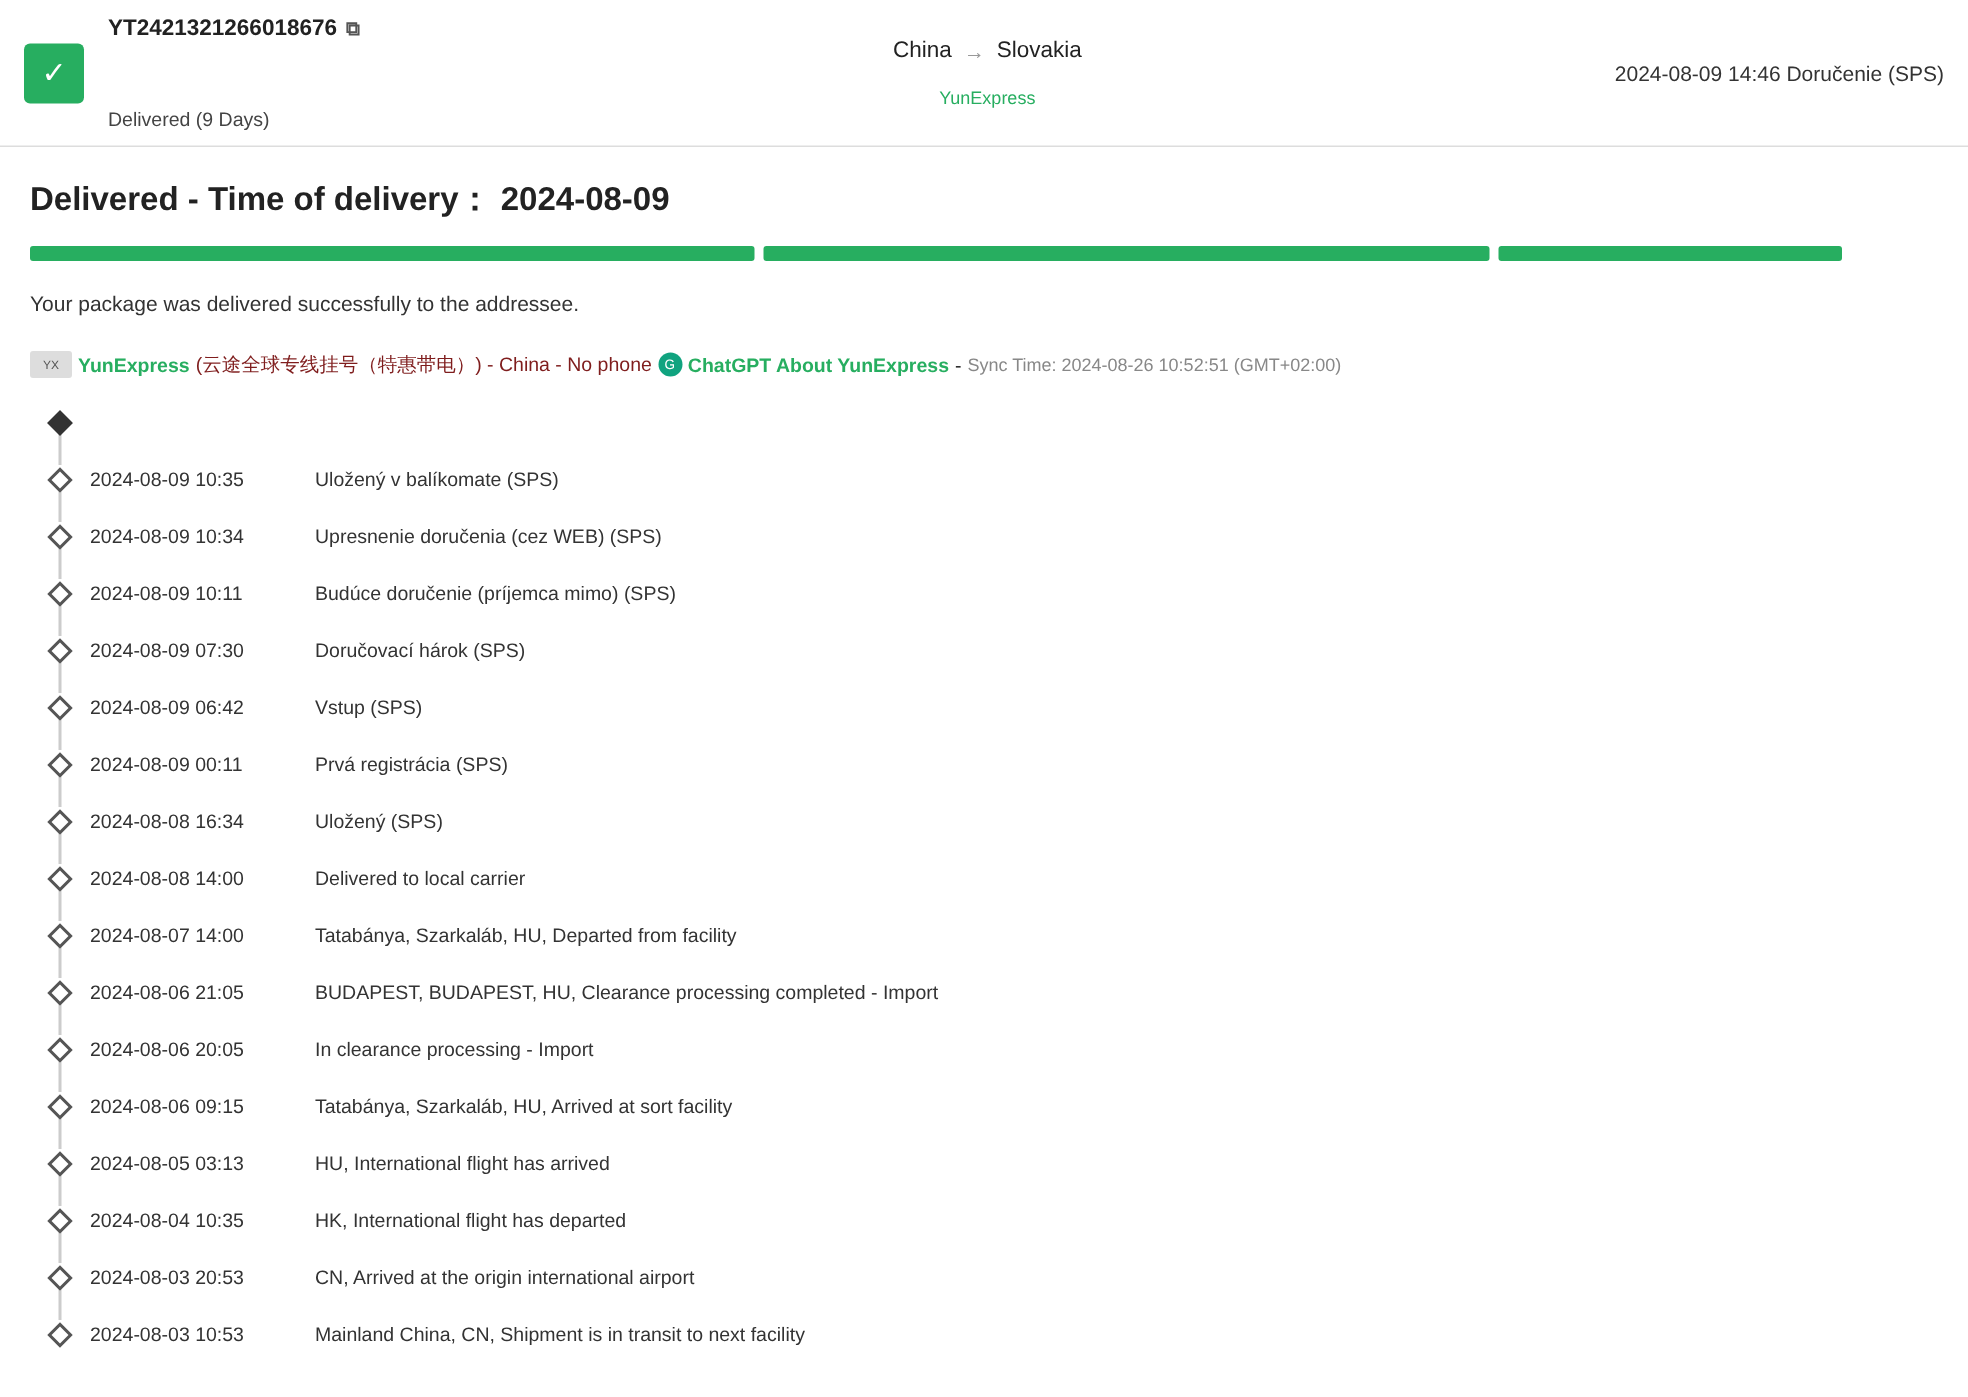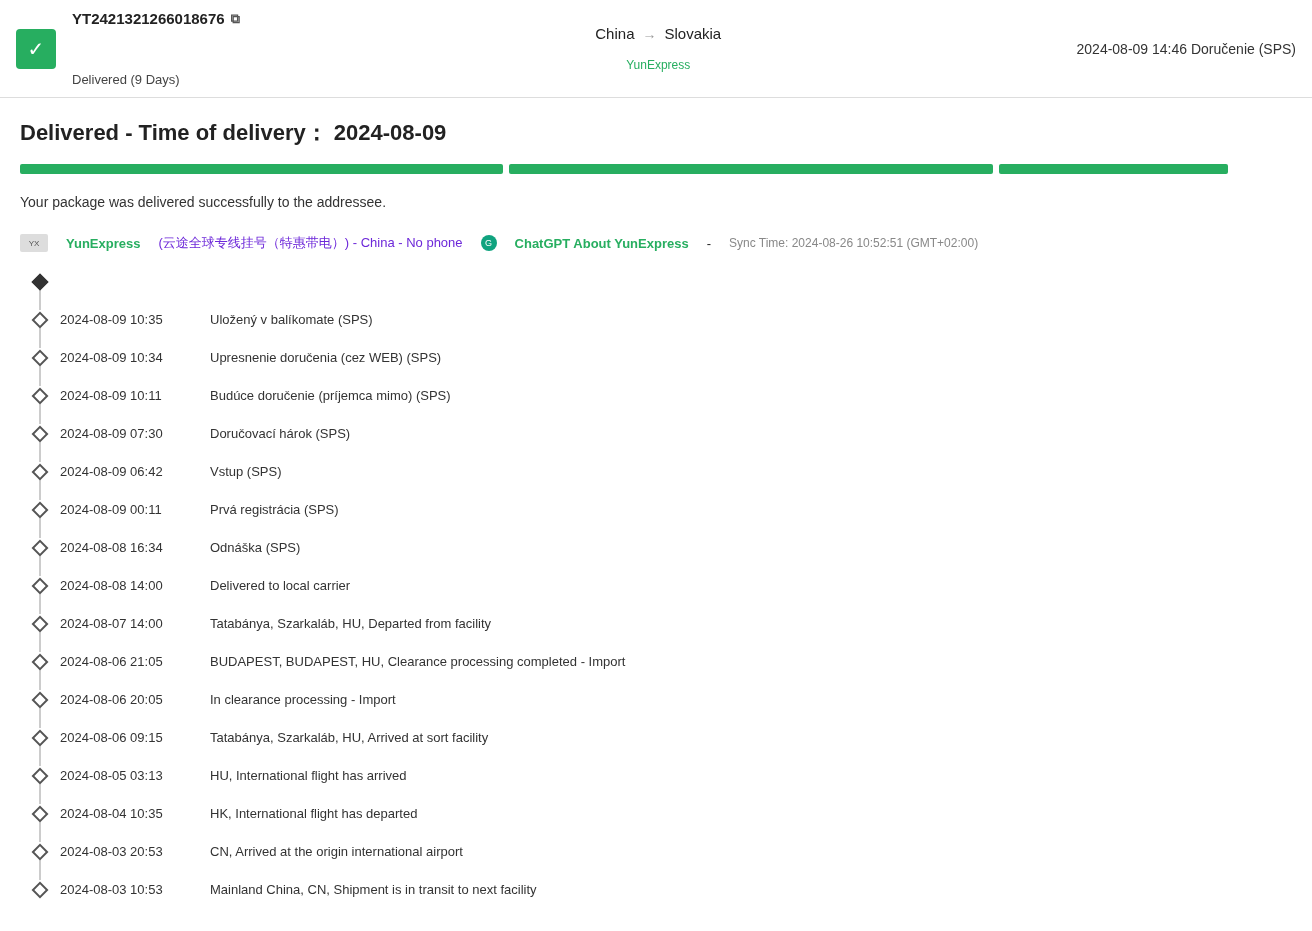--- a/index.html
+++ b/index.html
@@ -105,21 +105,21 @@
     .delivery-message {
       font-size: 14px;
       color: #333;
       margin-bottom: 24px;
     }
 
     
     .carrier-info {
       display: flex;
       align-items: center;
-      gap: 18px;
+      gap: 4px;
       font-size: 13px;
       margin-bottom: 20px;
       flex-wrap: wrap;
     }
     .carrier-logo {
       width: 28px;
       height: 18px;
       background: #ddd;
       border-radius: 2px;
       display: flex;
@@ -128,21 +128,21 @@
       font-size: 8px;
       color: #555;
       flex-shrink: 0;
     }
     .carrier-name {
       color: #27ae60;
       font-weight: bold;
       font-size: 13px;
     }
     .carrier-details {
-      color: #6d28d9;
+      color: #7f1d1d;
     }
     .chatgpt-link {
       color: #27ae60;
       font-weight: bold;
       display: flex;
       align-items: center;
       gap: 4px;
       text-decoration: none;
     }
     .chatgpt-icon {
@@ -339,21 +339,21 @@
           <span class="timeline-desc">Prvá registrácia (SPS)</span>
         </div>
       </li>
       <li class="timeline-item">
         <div class="timeline-icon-col">
           <div class="timeline-dot"></div>
           <div class="timeline-line"></div>
         </div>
         <div class="timeline-content">
           <span class="timeline-time">2024-08-08 16:34</span>
-          <span class="timeline-desc">Odnáška (SPS)</span>
+          <span class="timeline-desc">Uložený (SPS)</span>
         </div>
       </li>
       <li class="timeline-item">
         <div class="timeline-icon-col">
           <div class="timeline-dot"></div>
           <div class="timeline-line"></div>
         </div>
         <div class="timeline-content">
           <span class="timeline-time">2024-08-08 14:00</span>
           <span class="timeline-desc">Delivered to local carrier</span>

